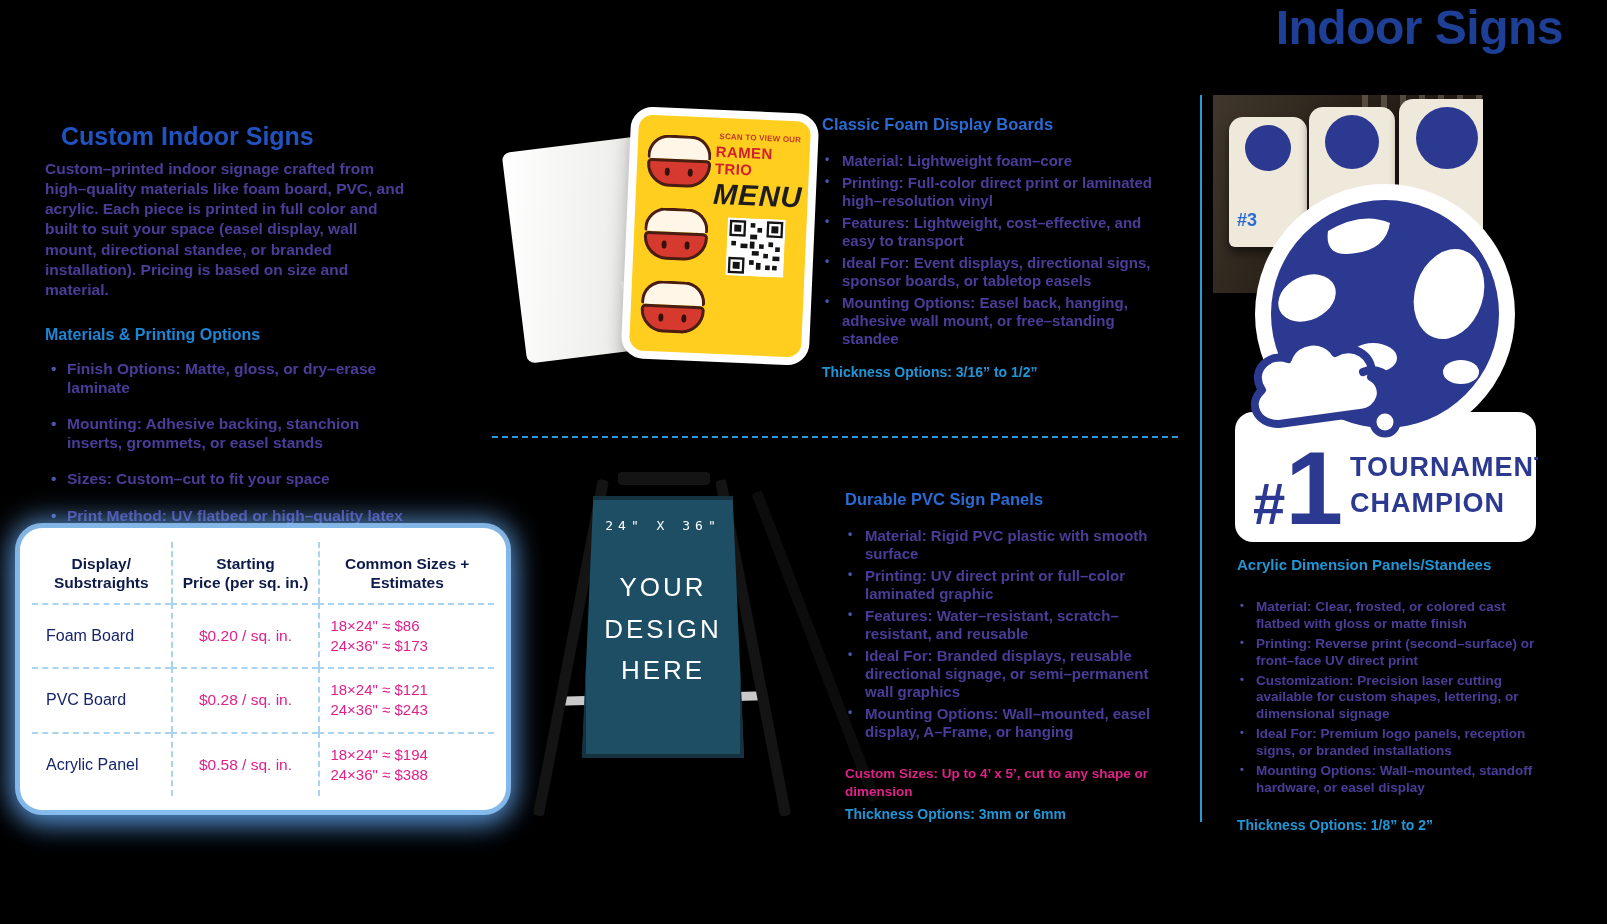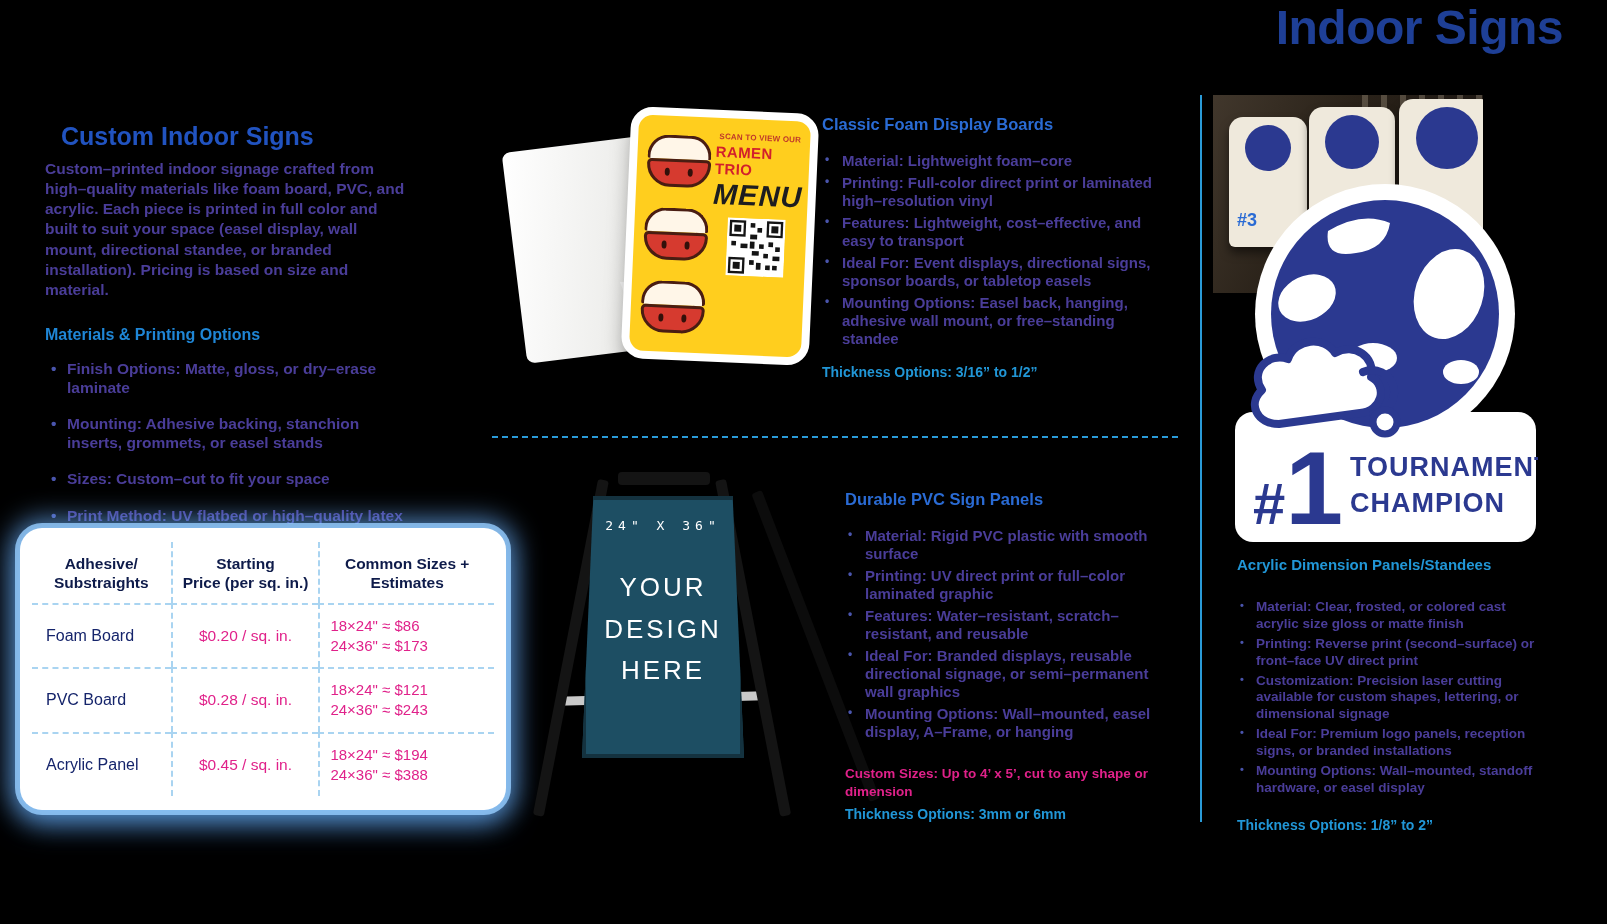--- a/index.html
+++ b/index.html
@@ -166,39 +166,39 @@
     <ul class="bullets">
       <li>Finish Options: Matte, gloss, or dry–erase laminate</li>
       <li>Mounting: Adhesive backing, stanchion inserts, grommets, or easel stands</li>
       <li>Sizes: Custom–cut to fit your space</li>
       <li>Print Method: UV flatbed or high–quality latex print for vivid color</li>
     </ul>
   </div>
 
   <div class="price-table">
     <div class="pt-grid">
-      <div class="pt-h">Adhesive/
+      <div class="pt-h">Display/
 Substraights</div>
       <div class="pt-h sep">Starting
 Price (per sq. in.)</div>
       <div class="pt-h sep">Common Sizes +
 Estimates</div>
 
       <div class="pt-cell pt-mat">Foam Board</div>
       <div class="pt-cell pt-price sep">$0.20 / sq. in.</div>
       <div class="pt-cell pt-sizes sep">18×24" ≈ $86
 24×36" ≈ $173</div>
 
       <div class="pt-cell pt-mat">PVC Board</div>
       <div class="pt-cell pt-price sep">$0.28 / sq. in.</div>
       <div class="pt-cell pt-sizes sep">18×24" ≈ $121
 24×36" ≈ $243</div>
 
       <div class="pt-cell pt-mat">Acrylic Panel</div>
-      <div class="pt-cell pt-price sep">$0.45 / sq. in.</div>
+      <div class="pt-cell pt-price sep">$0.58 / sq. in.</div>
       <div class="pt-cell pt-sizes sep">18×24" ≈ $194
 24×36" ≈ $388</div>
     </div>
   </div>
 
   <div class="foam-display">
     <div class="easel-back"></div>
     <div class="easel-foot"></div>
     <div class="sign-card">
       <div class="bowls">
@@ -345,21 +345,21 @@
         <tspan font-size="58">#</tspan><tspan font-size="104">1</tspan>
       </text>
       <text x="117" y="300" fill="#2b3990" font-size="27" font-weight="bold" letter-spacing="1" font-family="Liberation Sans, sans-serif">TOURNAMENT</text>
       <text x="117" y="336" fill="#2b3990" font-size="27" font-weight="bold" letter-spacing="1" font-family="Liberation Sans, sans-serif">CHAMPION</text>
     </svg>
   </div>
 
   <div class="acrylic-col">
     <div class="h-cyan-sm">Acrylic Dimension Panels/Standees</div>
     <ul class="bullets-small">
-      <li>Material: Clear, frosted, or colored cast acrylic size gloss or matte finish</li>
+      <li>Material: Clear, frosted, or colored cast flatbed with gloss or matte finish</li>
       <li>Printing: Reverse print (second–surface) or front–face UV direct print</li>
       <li>Customization: Precision laser cutting available for custom shapes, lettering, or dimensional signage</li>
       <li>Ideal For: Premium logo panels, reception signs, or branded installations</li>
       <li>Mounting Options: Wall–mounted, standoff hardware, or easel display</li>
     </ul>
     <div class="note-cyan-sm">Thickness Options: 1/8” to 2”</div>
   </div>
 
 </div>
 

